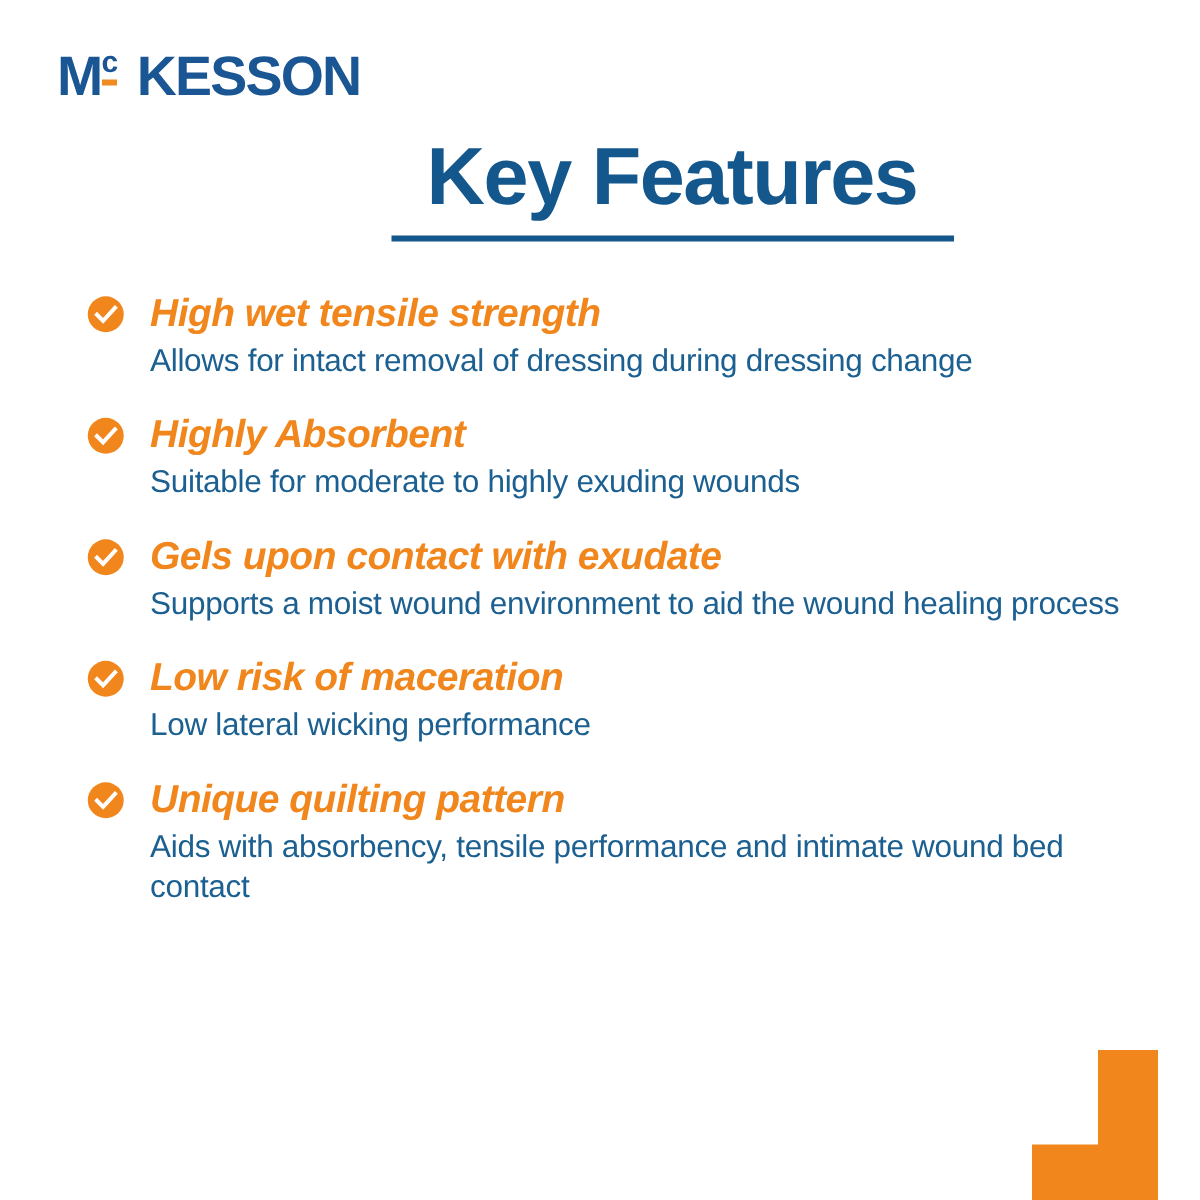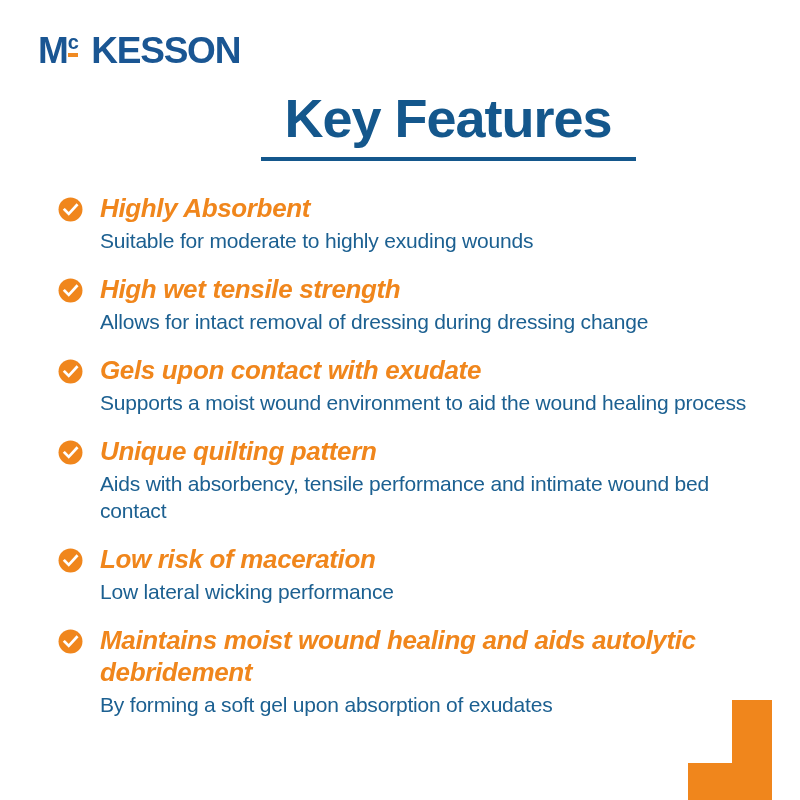--- a/index.html
+++ b/index.html
@@ -172,68 +172,60 @@
     <div class="title-rule"></div>
   </div>
 
   <div class="features">
 
     <div class="feature">
       <svg class="check-icon" viewBox="0 0 24 24">
         <circle cx="12" cy="12" r="11.5" fill="#F0861C"></circle>
         <path d="M6.4 12.3 L10.3 16.2 L17.9 7.9" fill="none" stroke="#FFFFFF" stroke-width="2.6" stroke-linecap="square" stroke-linejoin="miter"></path>
       </svg>
+      <p class="feature-heading">High wet tensile strength</p>
+      <p class="feature-desc">Allows for intact removal of dressing during dressing change</p>
+    </div>
+
+    <div class="feature">
+      <svg class="check-icon" viewBox="0 0 24 24">
+        <circle cx="12" cy="12" r="11.5" fill="#F0861C"></circle>
+        <path d="M6.4 12.3 L10.3 16.2 L17.9 7.9" fill="none" stroke="#FFFFFF" stroke-width="2.6" stroke-linecap="square" stroke-linejoin="miter"></path>
+      </svg>
       <p class="feature-heading">Highly Absorbent</p>
       <p class="feature-desc">Suitable for moderate to highly exuding wounds</p>
     </div>
 
     <div class="feature">
       <svg class="check-icon" viewBox="0 0 24 24">
         <circle cx="12" cy="12" r="11.5" fill="#F0861C"></circle>
         <path d="M6.4 12.3 L10.3 16.2 L17.9 7.9" fill="none" stroke="#FFFFFF" stroke-width="2.6" stroke-linecap="square" stroke-linejoin="miter"></path>
       </svg>
-      <p class="feature-heading">High wet tensile strength</p>
-      <p class="feature-desc">Allows for intact removal of dressing during dressing change</p>
-    </div>
-
-    <div class="feature">
-      <svg class="check-icon" viewBox="0 0 24 24">
-        <circle cx="12" cy="12" r="11.5" fill="#F0861C"></circle>
-        <path d="M6.4 12.3 L10.3 16.2 L17.9 7.9" fill="none" stroke="#FFFFFF" stroke-width="2.6" stroke-linecap="square" stroke-linejoin="miter"></path>
-      </svg>
       <p class="feature-heading">Gels upon contact with exudate</p>
       <p class="feature-desc">Supports a moist wound environment to aid the wound healing process</p>
     </div>
 
     <div class="feature">
       <svg class="check-icon" viewBox="0 0 24 24">
         <circle cx="12" cy="12" r="11.5" fill="#F0861C"></circle>
         <path d="M6.4 12.3 L10.3 16.2 L17.9 7.9" fill="none" stroke="#FFFFFF" stroke-width="2.6" stroke-linecap="square" stroke-linejoin="miter"></path>
       </svg>
+      <p class="feature-heading">Low risk of maceration</p>
+      <p class="feature-desc">Low lateral wicking performance</p>
+    </div>
+
+    <div class="feature">
+      <svg class="check-icon" viewBox="0 0 24 24">
+        <circle cx="12" cy="12" r="11.5" fill="#F0861C"></circle>
+        <path d="M6.4 12.3 L10.3 16.2 L17.9 7.9" fill="none" stroke="#FFFFFF" stroke-width="2.6" stroke-linecap="square" stroke-linejoin="miter"></path>
+      </svg>
       <p class="feature-heading">Unique quilting pattern</p>
       <p class="feature-desc">Aids with absorbency, tensile performance and intimate wound bed contact</p>
     </div>
 
-    <div class="feature">
-      <svg class="check-icon" viewBox="0 0 24 24">
-        <circle cx="12" cy="12" r="11.5" fill="#F0861C"></circle>
-        <path d="M6.4 12.3 L10.3 16.2 L17.9 7.9" fill="none" stroke="#FFFFFF" stroke-width="2.6" stroke-linecap="square" stroke-linejoin="miter"></path>
-      </svg>
-      <p class="feature-heading">Low risk of maceration</p>
-      <p class="feature-desc">Low lateral wicking performance</p>
-    </div>
-
-    <div class="feature">
-      <svg class="check-icon" viewBox="0 0 24 24">
-        <circle cx="12" cy="12" r="11.5" fill="#F0861C"></circle>
-        <path d="M6.4 12.3 L10.3 16.2 L17.9 7.9" fill="none" stroke="#FFFFFF" stroke-width="2.6" stroke-linecap="square" stroke-linejoin="miter"></path>
-      </svg>
-      <p class="feature-heading">Maintains moist wound healing and aids autolytic debridement</p>
-      <p class="feature-desc">By forming a soft gel upon absorption of exudates</p>
-    </div>
 
   </div>
 
   <svg class="corner-bracket" viewBox="0 0 112 100" preserveAspectRatio="none">
     <path d="M44 0 H84 V100 H0 V63 H44 Z" fill="#F0861C"></path>
   </svg>
 
 </div>
 
 </body></html>

